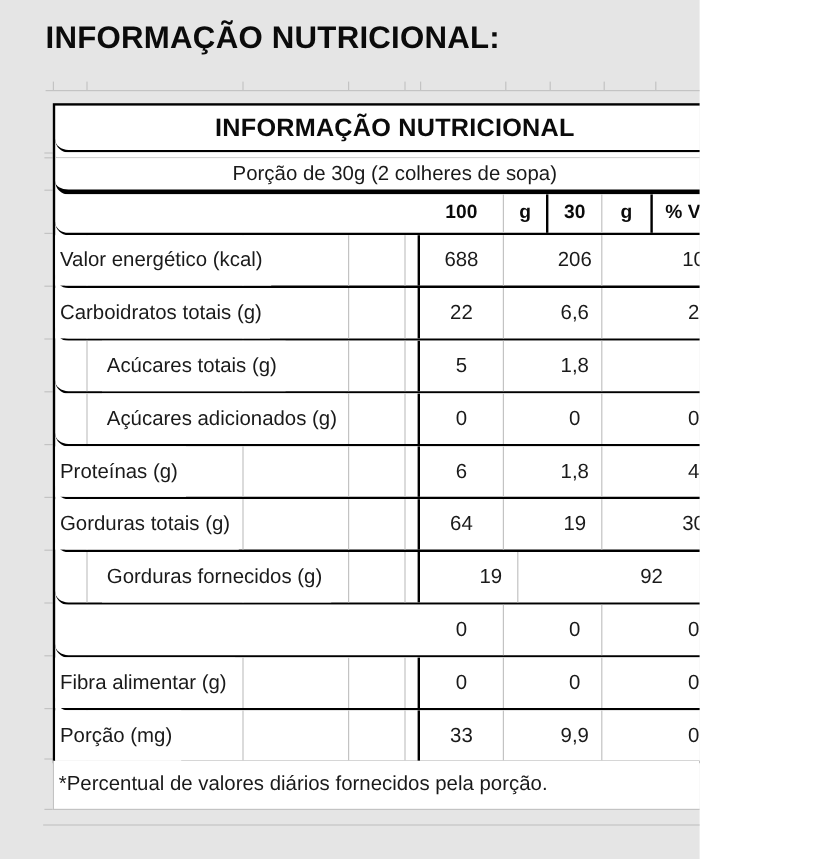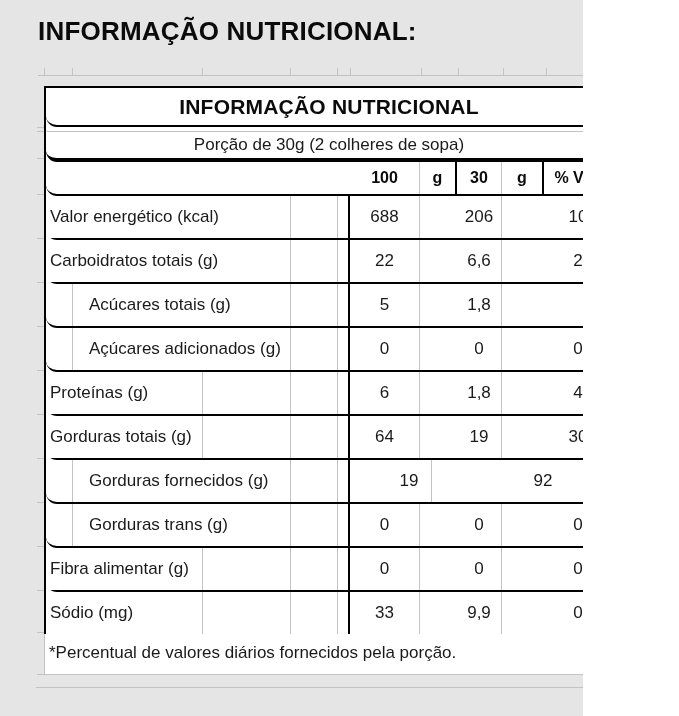--- a/index.html
+++ b/index.html
@@ -174,37 +174,37 @@
           <div class="cell c-vd">30</div>
         </div>
         <div class="trow row-cells row-data">
           <div class="cell c-label"><span class="subline" style="left: 26px;"></span><span class="subline" style="left: 156px;"></span><span class="subline" style="left: 244px;"></span><span class="subline" style="left: 291px;"></span><span class="lbl indent">Gorduras fornecidos (g)</span></div>
           <div class="cell c-g1"></div>
           <div class="cell c-30">19</div>
           <div class="cell c-g2"></div>
           <div class="cell c-vd">92</div>
         </div>
         <div class="trow row-cells row-data">
-          <div class="cell c-label"><span class="subline" style="left: 26px;"></span><span class="subline" style="left: 156px;"></span><span class="subline" style="left: 244px;"></span><span class="subline" style="left: 291px;"></span><span class="lbl indent">Gorduras trans (g)</span></div>
+          <div class="cell c-label"><span class="subline" style="left: 26px;"></span><span class="subline" style="left: 156px;"></span><span class="subline" style="left: 244px;"></span><span class="subline" style="left: 291px;"></span></div>
           <div class="cell c-100">0</div>
           <div class="cell c-g1"></div>
           <div class="cell c-30">0</div>
           <div class="cell c-g2"></div>
           <div class="cell c-vd">0</div>
         </div>
         <div class="trow row-cells row-data">
           <div class="cell c-label"><span class="subline" style="left: 26px;"></span><span class="subline" style="left: 156px;"></span><span class="subline" style="left: 244px;"></span><span class="subline" style="left: 291px;"></span><span class="lbl">Fibra alimentar (g)</span></div>
           <div class="cell c-100">0</div>
           <div class="cell c-g1"></div>
           <div class="cell c-30">0</div>
           <div class="cell c-g2"></div>
           <div class="cell c-vd">0</div>
         </div>
         <div class="trow row-cells row-data">
-          <div class="cell c-label"><span class="subline" style="left: 26px;"></span><span class="subline" style="left: 156px;"></span><span class="subline" style="left: 244px;"></span><span class="subline" style="left: 291px;"></span><span class="lbl">Sódio (mg)</span></div>
+          <div class="cell c-label"><span class="subline" style="left: 26px;"></span><span class="subline" style="left: 156px;"></span><span class="subline" style="left: 244px;"></span><span class="subline" style="left: 291px;"></span><span class="lbl">Porção (mg)</span></div>
           <div class="cell c-100">33</div>
           <div class="cell c-g1"></div>
           <div class="cell c-30">9,9</div>
           <div class="cell c-g2"></div>
           <div class="cell c-vd">0</div>
         </div>
       </div>
   </div>
 
   <div class="footnote">

